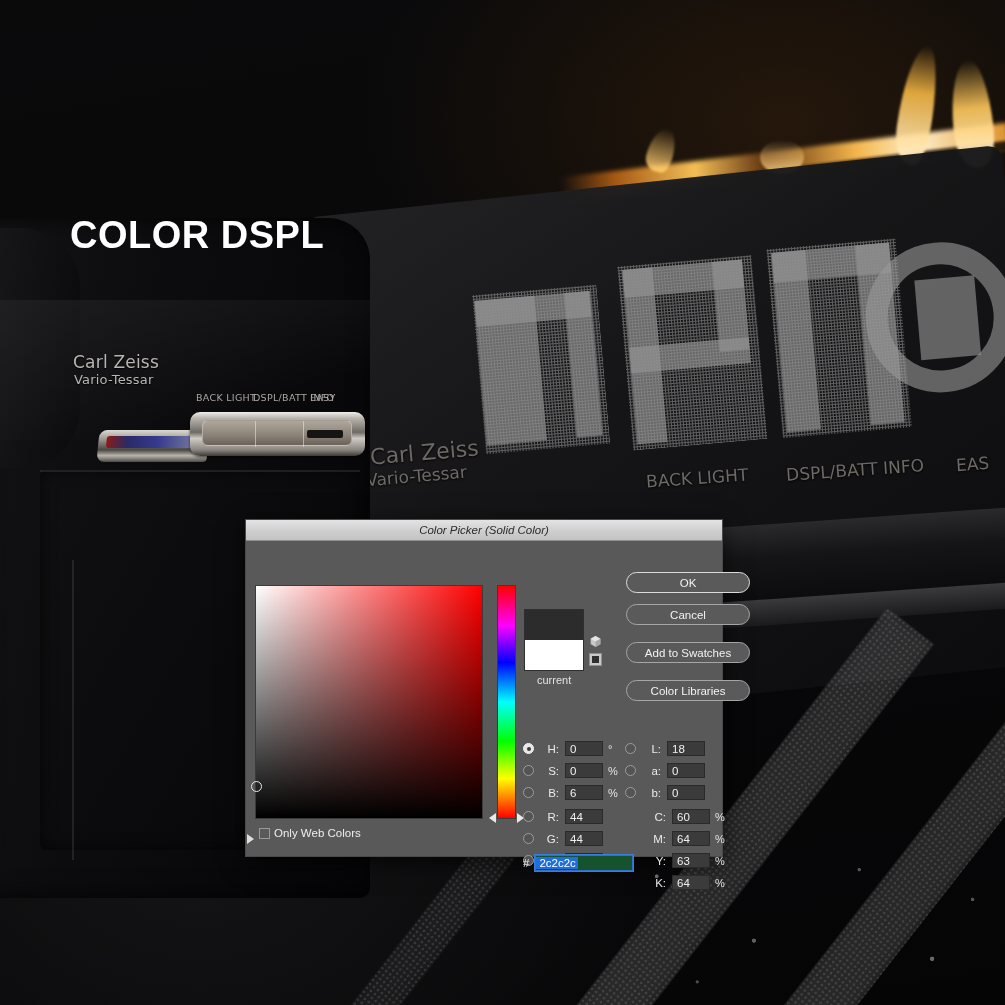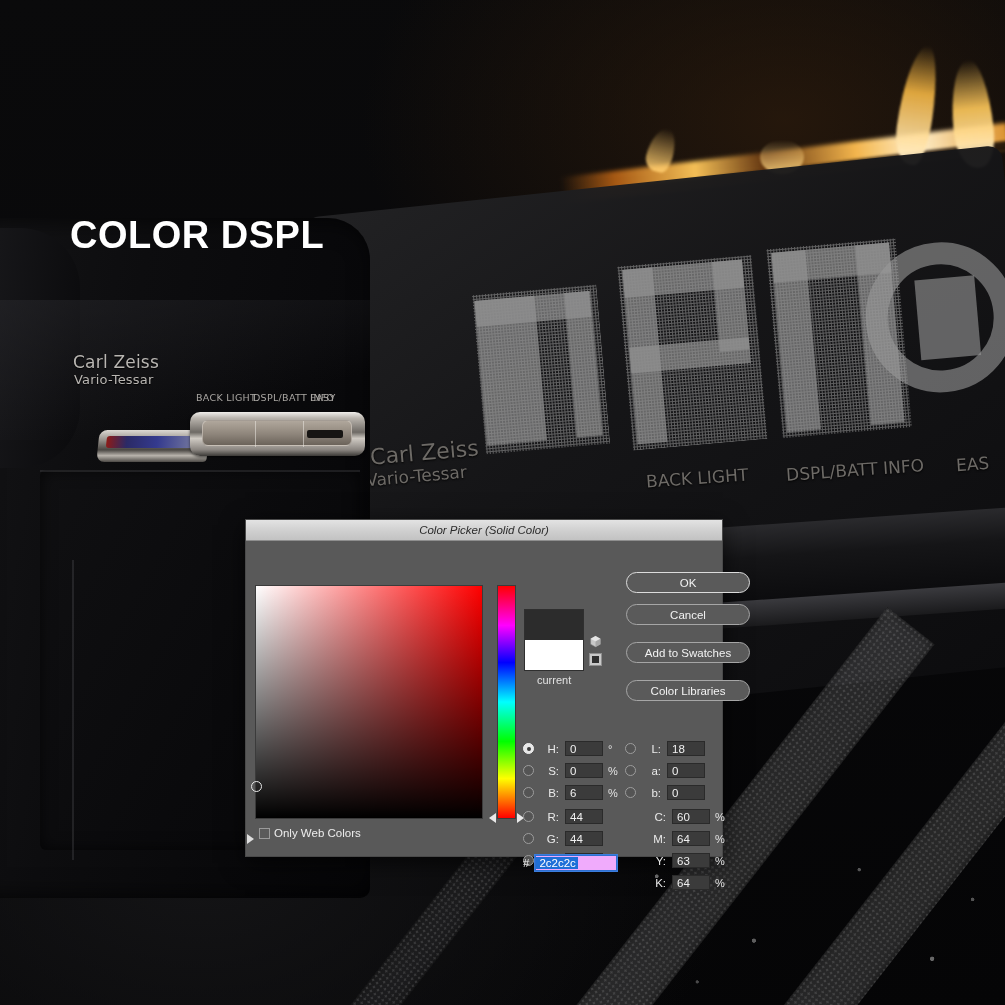--- a/index.html
+++ b/index.html
@@ -179,21 +179,21 @@
   .rlab { font-size:11.5px; color:#eaeaea; width:20px; text-align:right; margin-left:5px; }
   .rlab.noradio { margin-left:21px; }
   .fbox { width:38px; height:15px; background:#3b3b3b; border:1px solid #2a2a2a;
     margin-left:6px; color:#f0f0f0; font-size:11.5px; display:flex; align-items:center;
     padding-left:4px; }
   .unit { font-size:11px; color:#e2e2e2; margin-left:5px; width:10px; }
 
   
   #hexrow { position:absolute; left:277px; top:314px; display:flex; align-items:center; }
   #hexrow .hash { font-size:11.5px; color:#eaeaea; margin-right:6px; }
-  #hexfield { width:82px; height:16px; background:#f0abfc; border:1px solid #2f6fd0;
+  #hexfield { width:98px; height:16px; background:#14532d; border:1px solid #2f6fd0;
     outline:1px solid #3b7ddd; display:flex; align-items:center; }
   #hexfield .sel { background:#1f6fd8; color:#fff; font-size:11.5px; padding:0 2px 0 3px; }
 
   
   #webrow { position:absolute; left:9px; top:286px; display:flex; align-items:center; }
   .cbox { width:11px; height:11px; background:#5a5a5a; border:1px solid #9a9a9a; }
   #webrow span { font-size:11.5px; color:#ededed; margin-left:4px; }
 
   .field-ar { position:absolute; left:1px; top:293px; width:0; height:0;
     border-top:5px solid transparent; border-bottom:5px solid transparent;

